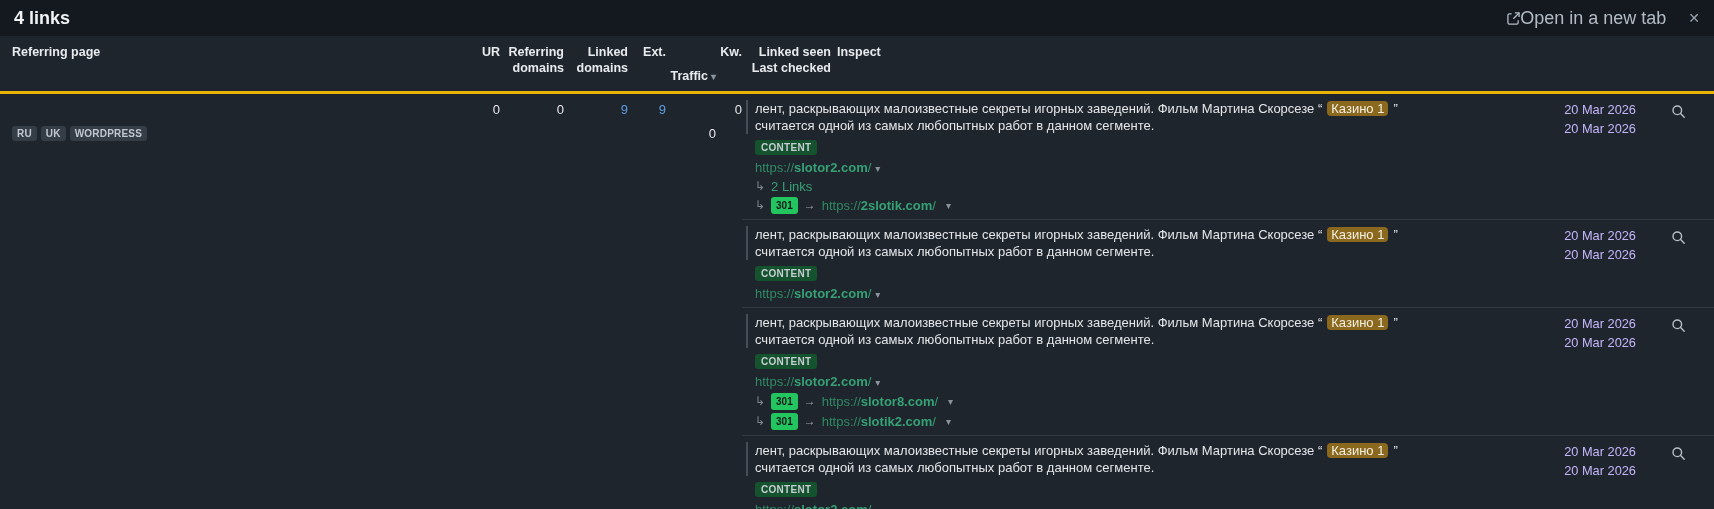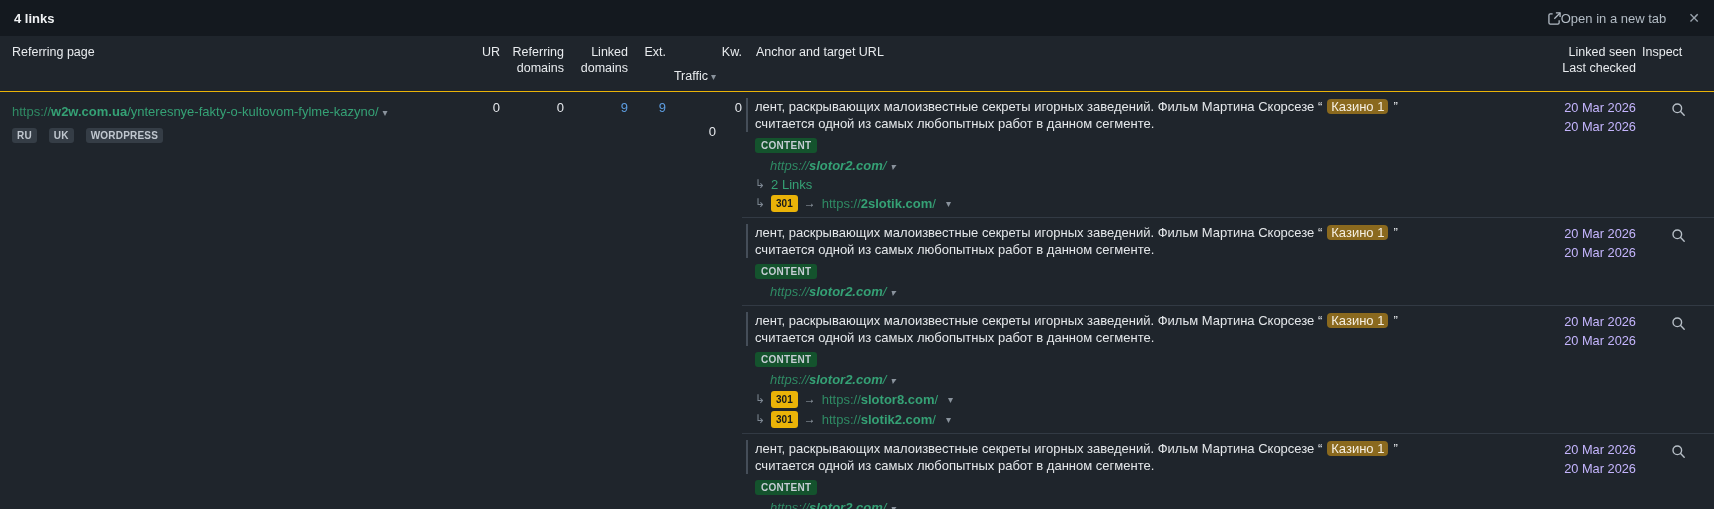--- a/index.html
+++ b/index.html
@@ -11,32 +11,32 @@
     font-size:13px;
   }
   a { text-decoration:none; cursor:pointer; }
 
   
   .topbar {
     height:36px; background:#14191f;
     display:flex; align-items:center; justify-content:space-between;
     padding:0 14px;
   }
-  .topbar-title { font-size:13px; font-weight:bold; color:#f0f2f4; }
+  .topbar-title { font-size:18px; font-weight:bold; color:#f0f2f4; }
   .topbar-right { display:flex; align-items:center; gap:22px; }
-  .open-tab { display:flex; align-items:center; color:#b3bcc5; font-size:13px; cursor:pointer; }
+  .open-tab { display:flex; align-items:center; color:#b3bcc5; font-size:18px; cursor:pointer; }
   .open-tab svg { display:block; }
   .close-btn { color:#9aa3ad; font-size:14px; cursor:pointer; line-height:1; background:none; border:none; }
 
   
   .thead {
     display:flex; align-items:flex-start;
     padding:8px 0 7px 0;
-    border-bottom:1px solid #eab308;
-    font-size:12.5px; font-weight:normal; color:#e8ebee;
+    border-bottom:3px solid #eab308;
+    font-size:12.5px; font-weight:bold; color:#e8ebee;
     line-height:1.3;
   }
   .col { flex:none; min-width:0; }
   .num { text-align:right; }
   .c-ref   { width:472px; padding:0 16px 0 12px; }
   .c-ur    { width:28px; }
   .c-rd    { width:64px; }
   .c-ld    { width:64px; }
   .c-ext   { width:38px; }
   .c-tr    { width:50px;margin-top:24px; }
@@ -51,21 +51,21 @@
   .row > .col { padding-top:8px; }
   .blue { color:#5d9de0; }
   .teal { color:#35a175; }
   .teal b { font-weight:bold; color:#35a175; }
   .pfx { color:#2f8a64; font-weight:normal; }
   .caret { color:#8a939d; font-size:10px; margin-left:4px; cursor:pointer; }
 
   .ref-cell { padding-top:8px; }
   .page-title { display:inline-block; color:#5d9de0; line-height:1.35; }
   .url-line { margin-top:4px; line-height:1.3; word-break:break-all; }
-  .tag-row { margin-top:7px; display:flex; gap:12px; }
+  .tag-row { margin-top:24px; display:flex; gap:4px; }
   .tag {
     background:#353d46; color:#c0c7cf; font-size:10px; font-weight:bold;
     padding:2px 5px; border-radius:3px; letter-spacing:.2px;
   }
 
   
   .anchor-col { flex:1 1 auto; min-width:0; padding:0; }
   .link-block { display:flex; align-items:flex-start; padding:6px 0 5px 4px; }
   .link-block + .link-block { border-top:1px solid #323a44; }
   .block-main { flex:1 1 auto; min-width:0; }
@@ -74,26 +74,26 @@
     border-left:2px solid #454e59; padding-left:7px;
   }
   .hl {
     background:#8a691e; color:#f5efe2; padding:0 4px; border-radius:4px; margin:0 5px;
   }
   .badge-line { margin:6px 0 0 9px; line-height:13px; }
   .type-badge {
     background:#14532d; color:#c6cdd4; font-size:10px; font-weight:bold;
     padding:2px 6px; border-radius:3px; letter-spacing:.3px;
   }
-  .target-line { margin:6px 0 0 24px; line-height:15px;font-style:italic; }
+  .target-line { margin:6px 0 0 9px; line-height:15px; }
   .sub-line { margin:3px 0 0 9px; line-height:15px; display:flex; align-items:center; gap:6px; }
   .turn { color:#7d8792; font-size:12px; }
   .arrow { color:#9aa3ad; font-size:12px; }
   .code-badge {
-    background:#eab308; color:#14181d; font-size:10px; font-weight:bold;
+    background:#22c55e; color:#14181d; font-size:10px; font-weight:bold;
     padding:1px 5px; border-radius:3px;
   }
   .block-dates {
     width:95px; flex:none; text-align:right; padding-right:6px;
     font-size:12.8px; color:#c4b5fd; line-height:1.45; padding-top:1px;
   }
   .block-inspect { width:72px; flex:none; text-align:center; padding-top:2px; }
   .inspect-btn { background:none; border:none; cursor:pointer; padding:2px; }
 </style>
 </head>
@@ -125,34 +125,30 @@
   </div>
   <div class="col c-ld num">
     <div>Linked</div>
     <div>domains</div>
   </div>
   <div class="col c-ext num">Ext.</div>
   <div class="col c-tr num">
     <span>Traffic</span><span class="head-caret">▾</span>
   </div>
   <div class="col c-kw num">Kw.</div>
-  <div class="col c-anchor">Anchor and target URL</div>
   <div class="col c-dates">
     <div>Linked seen</div>
     <div>Last checked</div>
   </div>
   <div class="col c-inspect">Inspect</div>
 </div>
 
 <div class="row">
 
   <div class="col c-ref ref-cell">
-    <div class="url-line">
-      <a class="teal"><span class="pfx">https://</span><b>w2w.com.ua</b><span>/ynteresnye-fakty-o-kultovom-fylme-kazyno/</span></a><span class="caret">▾</span>
-    </div>
     <div class="tag-row">
       <span class="tag">RU</span>
       <span class="tag">UK</span>
       <span class="tag">WORDPRESS</span>
     </div>
   </div>
 
   <div class="col c-ur num">0</div>
   <div class="col c-rd num">0</div>
   <div class="col c-ld num"><a class="blue">9</a></div>

